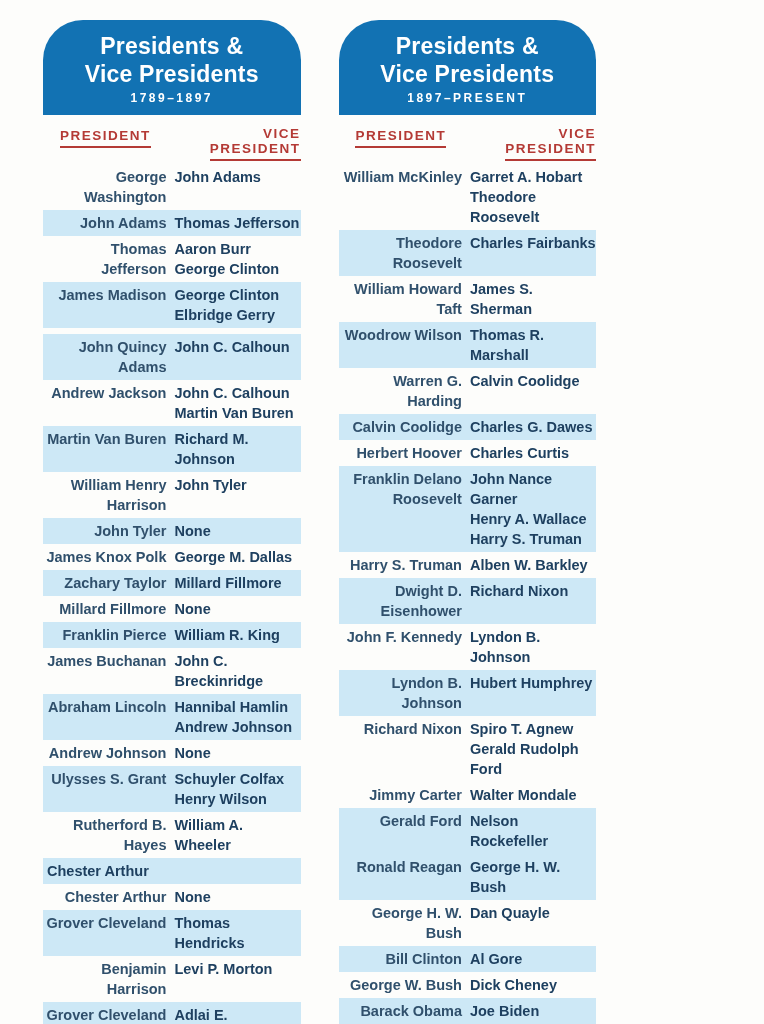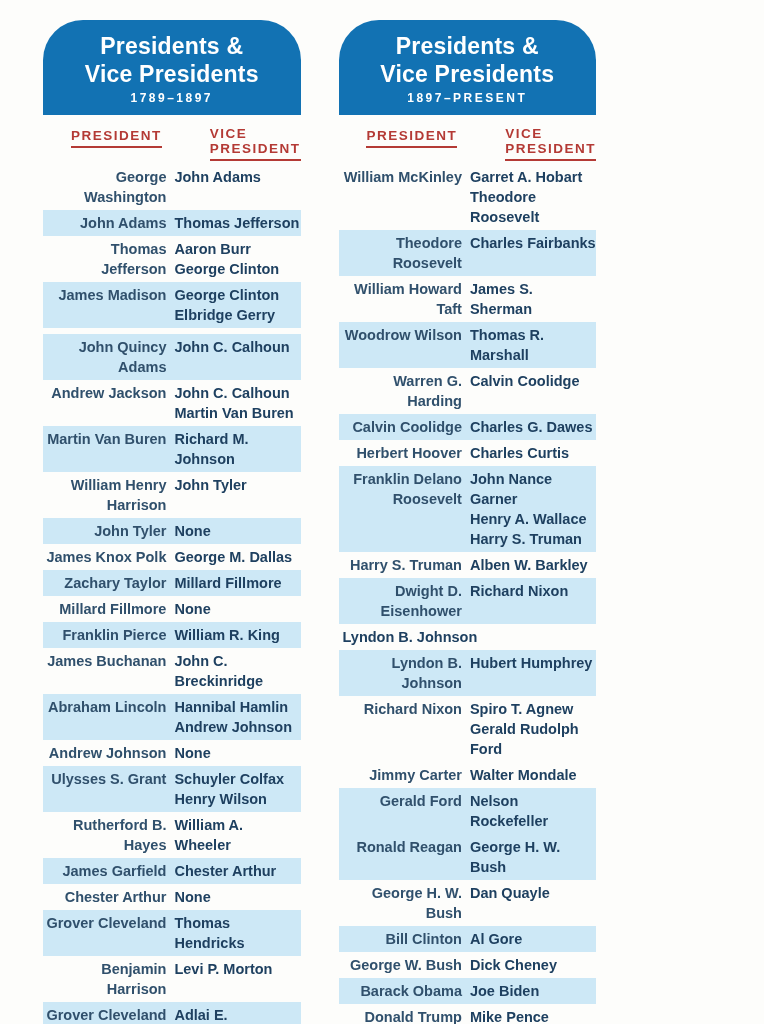--- a/index.html
+++ b/index.html
@@ -45,29 +45,30 @@
     color:#ffffff;
     font-size:12px;
     font-weight:700;
     letter-spacing:2.5px;
     margin-top:3px;
   }
   .colheads{
     display:flex;
     margin:11px 0 3px 0;
     flex:0 0 auto;
+    gap:11px;
   }
   .colhead-pres{
     width:49.5%;
     text-align:right;
     padding-right:4px;
   }
   .colhead-vp{
     flex:1;
-    text-align:left;
+    text-align:right;
     padding-left:4px;
     margin-left:40px;
   }
   .colhead-text{
     display:inline-block;
     color:var(--red);
     font-size:13.5px;
     font-weight:700;
     letter-spacing:1.5px;
     border-bottom:2px solid var(--red);
@@ -190,21 +191,20 @@
         </div>
         <div class="row alt">
           <div class="pres">Ulysses S. Grant</div>
           <div class="vp">Schuyler Colfax<br>Henry Wilson</div>
         </div>
         <div class="row">
           <div class="pres">Rutherford B. Hayes</div>
           <div class="vp">William A. Wheeler</div>
         </div>
         <div class="row alt">
-          <div class="pres">James Garfield</div>
           <div class="vp">Chester Arthur</div>
         </div>
         <div class="row">
           <div class="pres">Chester Arthur</div>
           <div class="vp">None</div>
         </div>
         <div class="row alt">
           <div class="pres">Grover Cleveland</div>
           <div class="vp">Thomas Hendricks</div>
         </div>
@@ -264,20 +264,21 @@
         </div>
         <div class="row">
           <div class="pres">Harry S. Truman</div>
           <div class="vp">Alben W. Barkley</div>
         </div>
         <div class="row alt align-bottom">
           <div class="pres">Dwight D.<br>Eisenhower</div>
           <div class="vp">Richard Nixon</div>
         </div>
         <div class="row">
+          <div class="pres">John F. Kennedy</div>
           <div class="vp">Lyndon B. Johnson</div>
         </div>
         <div class="row alt">
           <div class="pres">Lyndon B. Johnson</div>
           <div class="vp">Hubert Humphrey</div>
         </div>
         <div class="row">
           <div class="pres">Richard Nixon</div>
           <div class="vp">Spiro T. Agnew<br>Gerald Rudolph Ford</div>
         </div>

